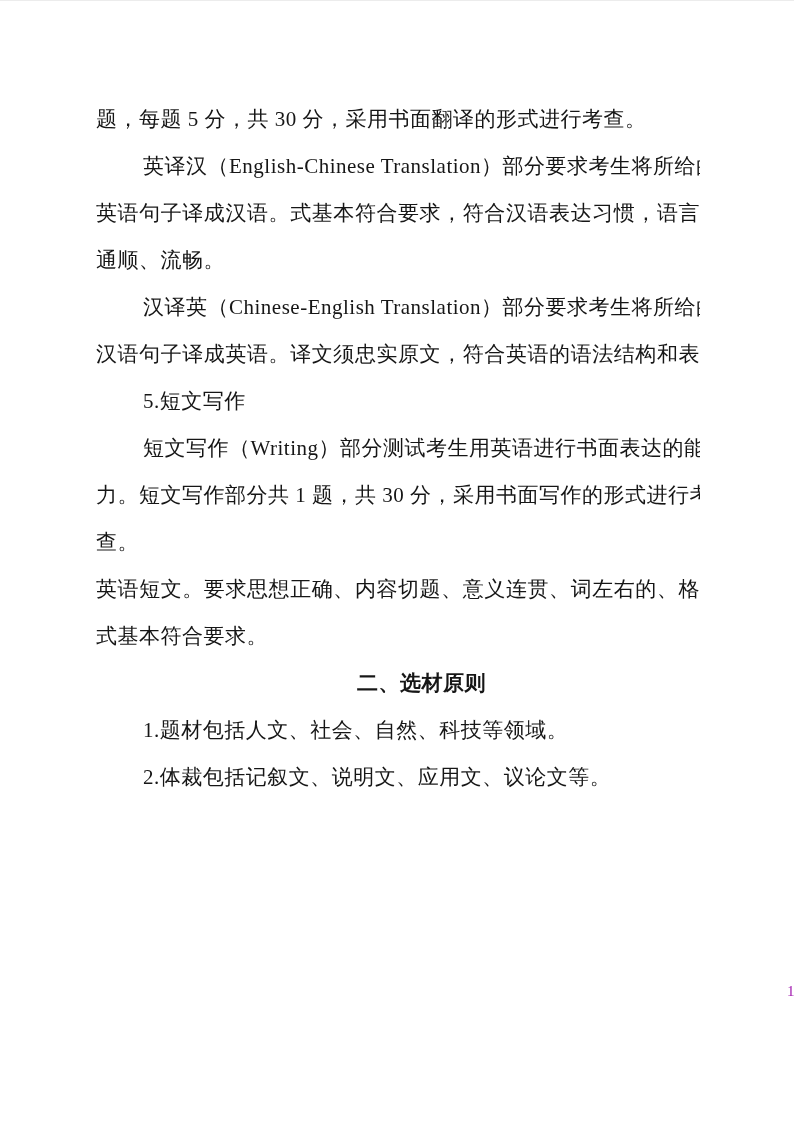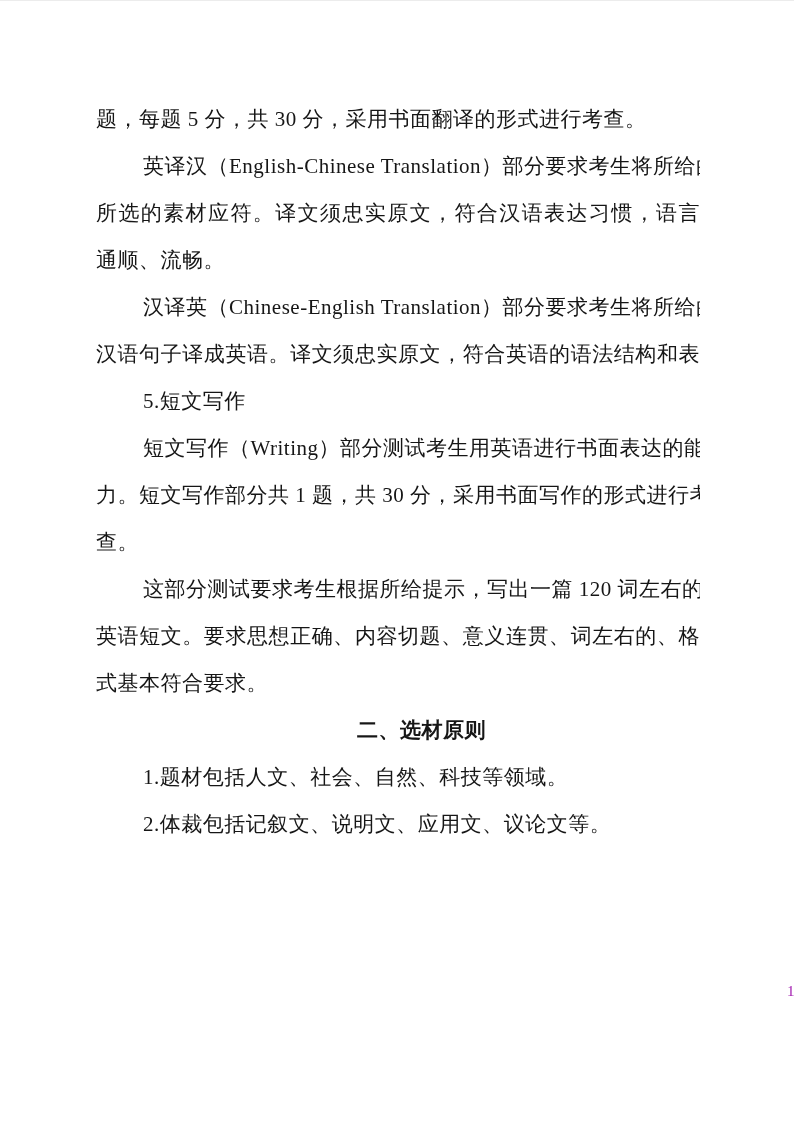--- a/index.html
+++ b/index.html
@@ -55,29 +55,28 @@
     margin-left: 8px;
   }
 </style>
 </head>
 <body>
 
 <div class="page">
   <div class="content">
       <div class="line">题，每题 5 分，共 30 分，采用书面翻译的形式进行考查。</div>
       <div class="line indent justify">英译汉（English-Chinese Translation）部分要求考生将所给的</div>
-      <div class="line justify">所选的素材应符。译文须忠实原文，符合汉语表达习惯，语言</div>
+      <div class="line justify">英语句子译成汉语。式基本符合要求，符合汉语表达习惯，语言</div>
       <div class="line">通顺、流畅。</div>
       <div class="line indent justify">汉译英（Chinese-English Translation）部分要求考生将所给的</div>
       <div class="line justify">汉语句子译成英语。译文须忠实原文，符合英语的语法结构和表</div>
       <div class="line indent">5.短文写作</div>
       <div class="line indent justify">短文写作（Writing）部分测试考生用英语进行书面表达的能</div>
       <div class="line justify">力。短文写作部分共 1 题，共 30 分，采用书面写作的形式进行考</div>
       <div class="line">查。</div>
-      <div class="line indent justify">这部分测试要求考生根据所给提示，写出一篇 120 词左右的</div>
       <div class="line justify">英语短文。要求思想正确、内容切题、意义连贯、词左右的、格</div>
       <div class="line">式基本符合要求。</div>
       <div class="line indent bold">二、选材原则</div>
       <div class="line indent">1.题材包括人文、社会、自然、科技等领域。</div>
       <div class="line indent">2.体裁包括记叙文、说明文、应用文、议论文等。</div>
     </div>
   <div class="page-number">13</div>
 </div>
 
 </body></html>

